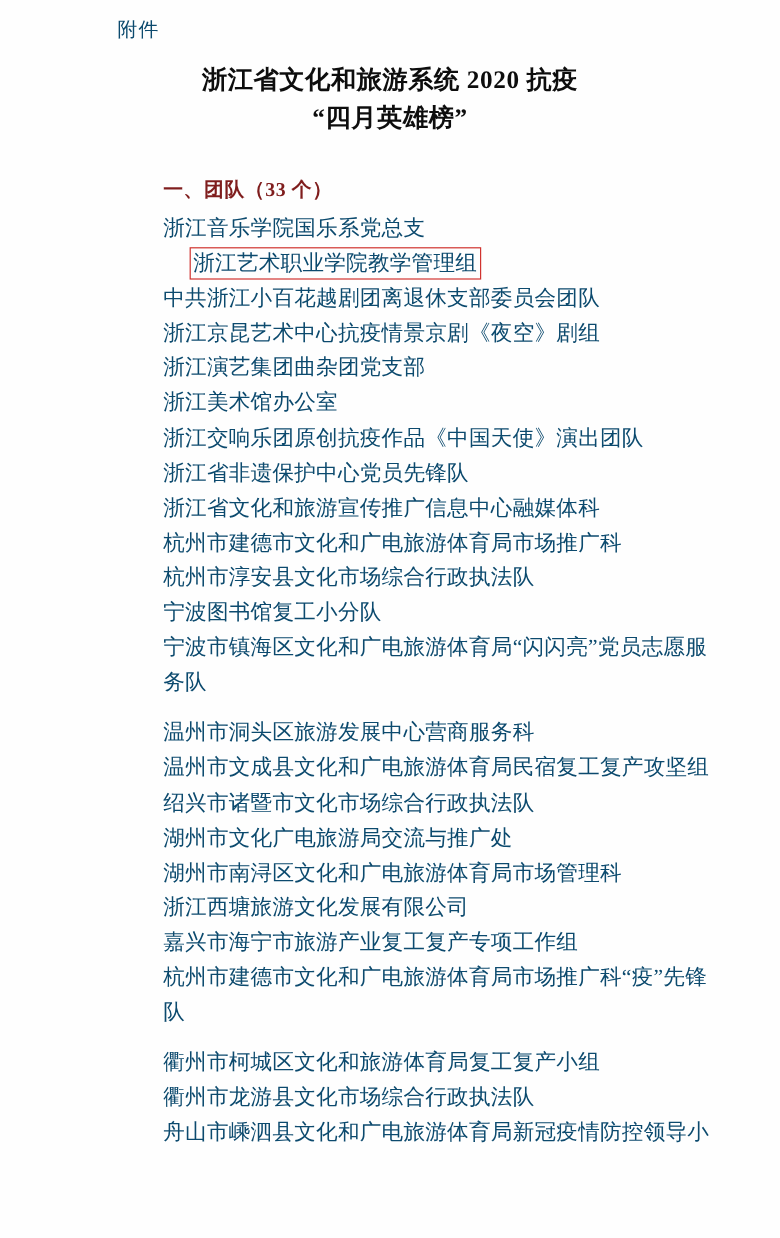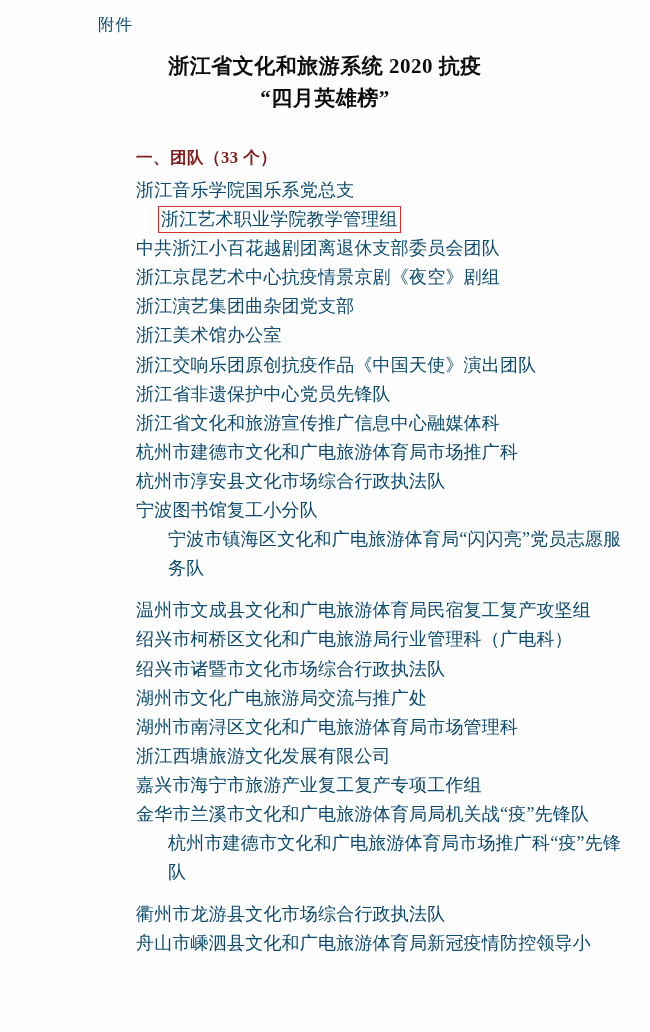--- a/index.html
+++ b/index.html
@@ -66,21 +66,20 @@
   .list-item {
     font-size: 18px;
     line-height: 29.1px;
     letter-spacing: 0.2px;
     color: #0c4a6e;
     white-space: nowrap;
   }
   .list-item.wrap {
     white-space: normal;
     width: 466px;
-    margin-left: 32px;
   }
   .list-item.highlight {
     display: inline-block;
     border: 1.3px solid #d0332f;
     padding: 0 2px;
     margin-left: -2px;
     line-height: 25px;
   }
   .hl-row {
     height: 29.1px;
@@ -116,27 +115,27 @@
       <div class="list-item">浙江演艺集团曲杂团党支部</div>
       <div class="list-item">浙江美术馆办公室</div>
       <div class="list-item">浙江交响乐团原创抗疫作品《中国天使》演出团队</div>
       <div class="list-item">浙江省非遗保护中心党员先锋队</div>
       <div class="list-item">浙江省文化和旅游宣传推广信息中心融媒体科</div>
       <div class="list-item">杭州市建德市文化和广电旅游体育局市场推广科</div>
       <div class="list-item">杭州市淳安县文化市场综合行政执法队</div>
       <div class="list-item">宁波图书馆复工小分队</div>
       <div class="list-item wrap">宁波市镇海区文化和广电旅游体育局“闪闪亮”党员志愿服务队</div>
       <div class="gap-row"></div>
+      <div class="list-item">温州市洞头区旅游发展中心营商服务科</div>
       <div class="list-item">温州市文成县文化和广电旅游体育局民宿复工复产攻坚组</div>
-      <div class="list-item">绍兴市柯桥区文化和广电旅游局行业管理科（广电科）</div>
       <div class="list-item">绍兴市诸暨市文化市场综合行政执法队</div>
       <div class="list-item">湖州市文化广电旅游局交流与推广处</div>
       <div class="list-item">湖州市南浔区文化和广电旅游体育局市场管理科</div>
       <div class="list-item">浙江西塘旅游文化发展有限公司</div>
       <div class="list-item">嘉兴市海宁市旅游产业复工复产专项工作组</div>
-      <div class="list-item">金华市兰溪市文化和广电旅游体育局局机关战“疫”先锋队</div>
       <div class="list-item wrap">杭州市建德市文化和广电旅游体育局市场推广科“疫”先锋队</div>
       <div class="gap-row"></div>
+      <div class="list-item">衢州市柯城区文化和旅游体育局复工复产小组</div>
       <div class="list-item">衢州市龙游县文化市场综合行政执法队</div>
       <div class="list-item">舟山市嵊泗县文化和广电旅游体育局新冠疫情防控领导小</div>
     </div>
 
 </div>
 
 </body></html>

